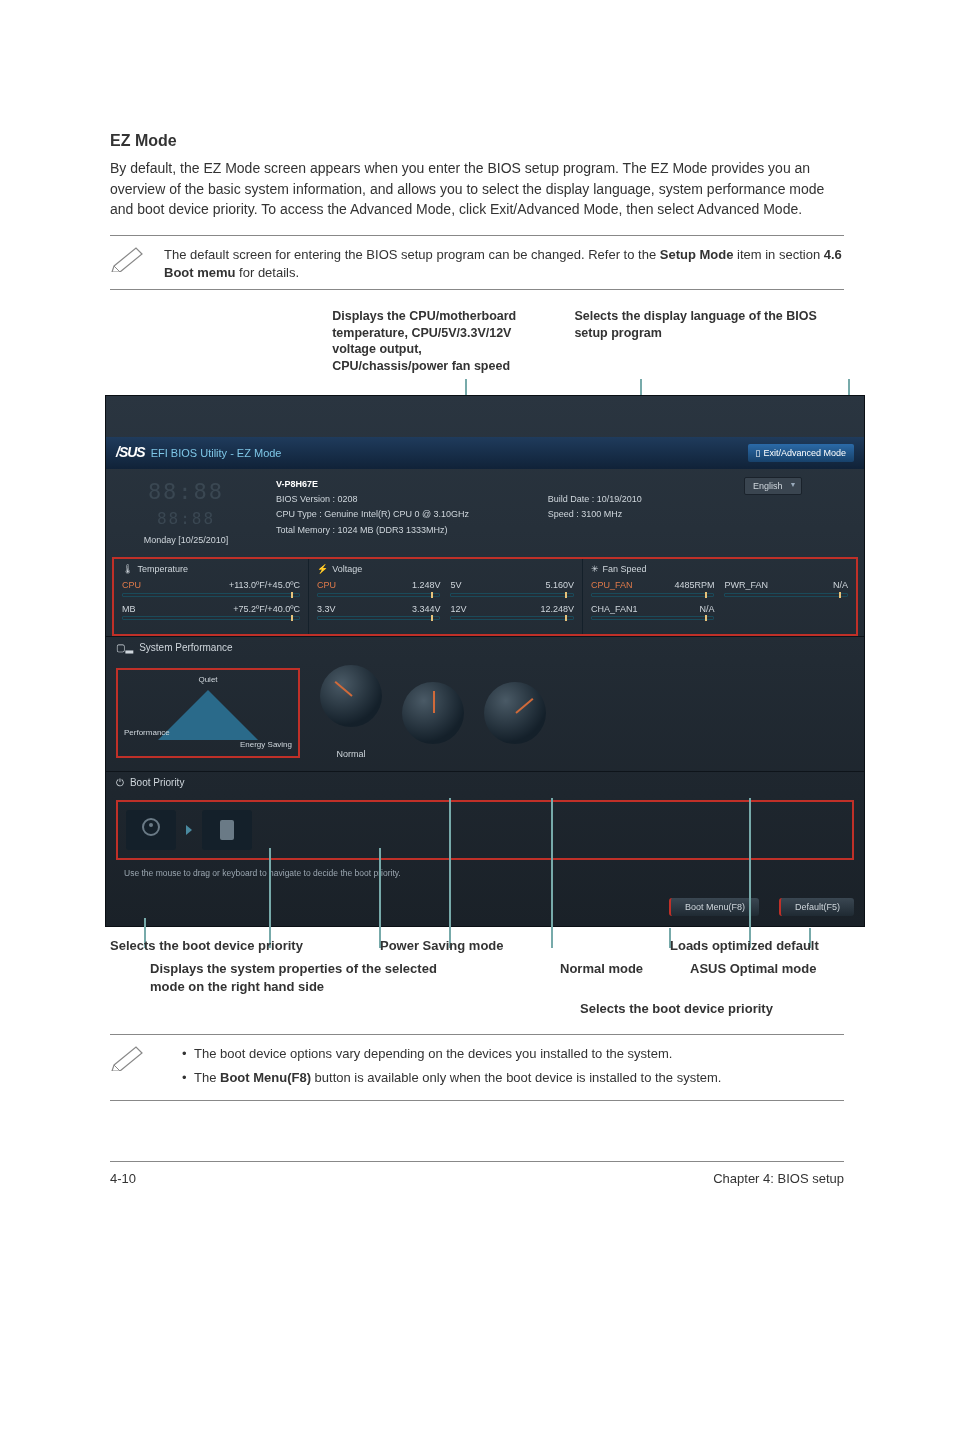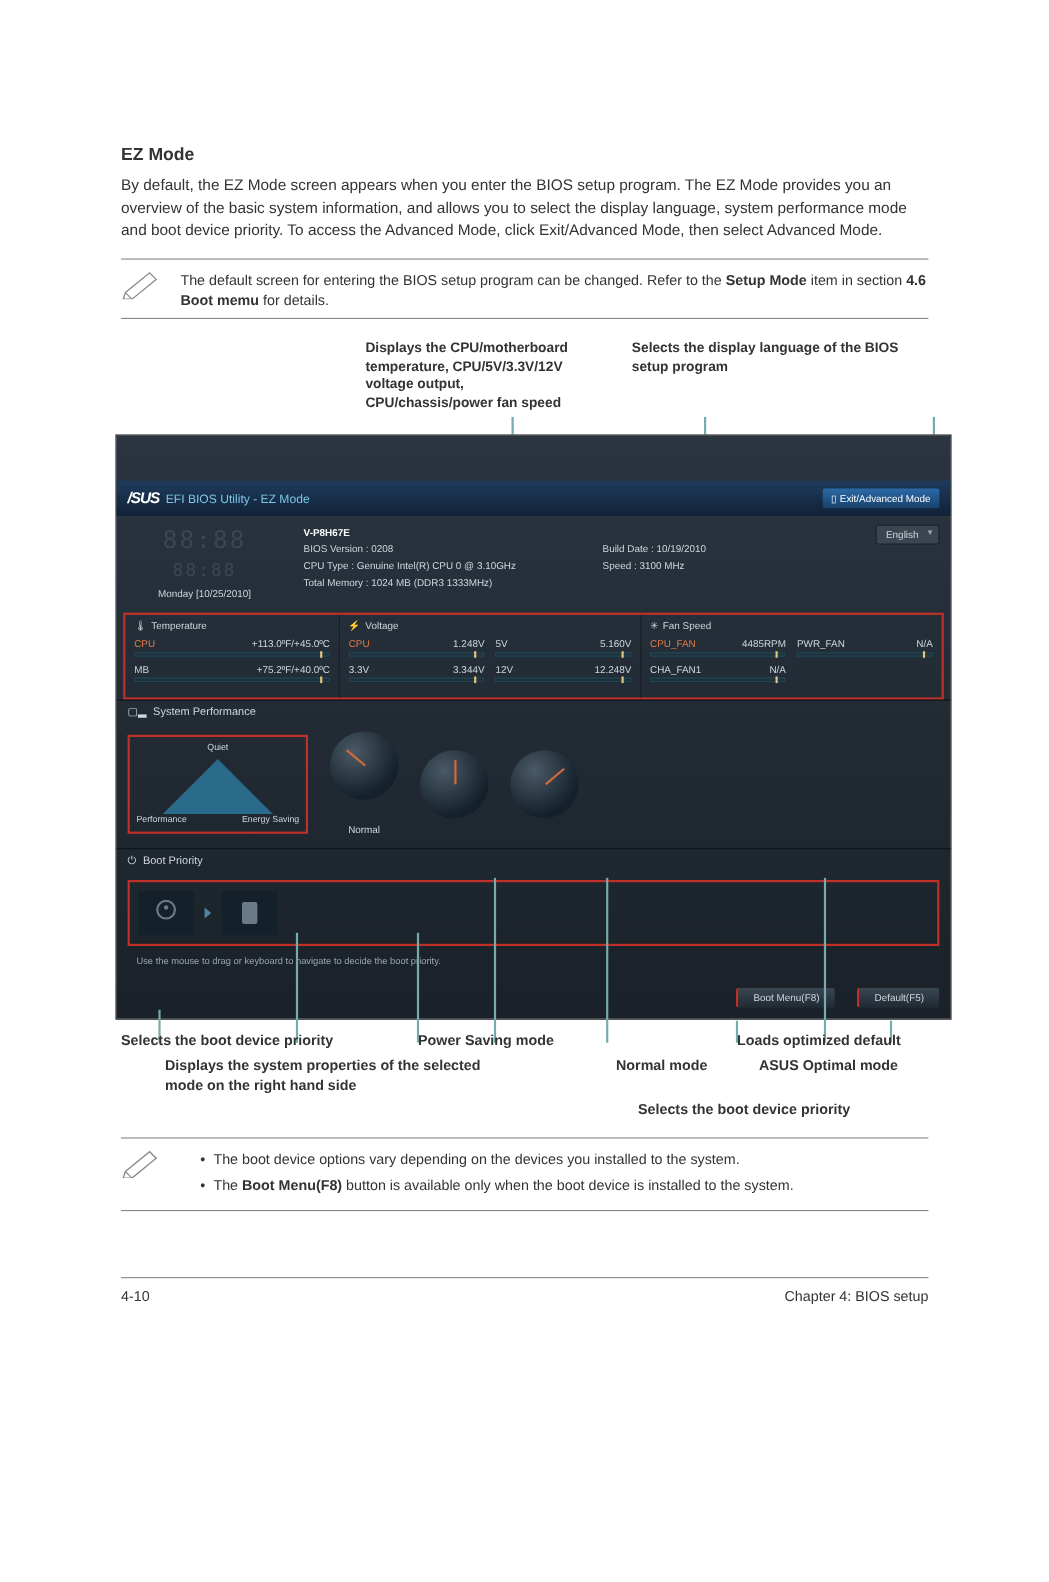--- a/index.html
+++ b/index.html
@@ -23,38 +23,38 @@
   .bios { width: 760px; margin-left: -5px; background: linear-gradient(#2a3540,#1a2128); border: 1px solid #0a0f14; color: #cfd6dc; font-size: 10px; position: relative; }
   .bios-header { background: linear-gradient(#1f3b5c,#102238); padding: 6px 10px; display: flex; justify-content: space-between; align-items: center; margin-top: 41px; }
   .bios-header .title { color: #7ec6e6; font-size: 11px; }
   .bios-header .asus { color: #fff; font-weight: bold; font-size: 14px; letter-spacing: -1px; margin-right: 6px; font-style: italic; }
   .btn-exit { background: linear-gradient(#2b6aa8,#17416a); color: #fff; padding: 3px 8px; border-radius: 2px; font-size: 9px; display: flex; align-items: center; gap: 3px; }
   .info-row { display: flex; padding: 8px 10px 10px; gap: 20px; }
   .clock-area { width: 140px; text-align: center; }
   .clock { font-size: 22px; letter-spacing: 2px; color: #3a4752; font-family: monospace; }
   .clock-date { font-size: 9px; color: #cfd6dc; margin-top: 4px; }
   .info-col { flex: 1; line-height: 1.7; font-size: 9px; }
-  .lang-area { width: 110px; text-align: right; }
+  .lang-area { width: 110px; }
   .lang-dd { background: #3a4550; border: 1px solid #1a222b; color: #cfd6dc; padding: 2px 18px 2px 8px; font-size: 9px; border-radius: 2px; display: inline-block; position: relative; }
   .lang-dd::after { content: "▼"; position: absolute; right: 4px; top: 2px; font-size: 7px; color: #9ab; }
   .panel-title { display: flex; align-items: center; gap: 6px; padding: 4px 10px; border-top: 1px solid #0e141a; font-size: 10px; }
   .sensors { display: flex; border: 2px solid #c03028; margin: 0 6px; }
   .sensors .col { flex: 1; border-right: 1px solid #14202a; padding: 4px 8px 8px; }
   .sensors .col:last-child { border-right: none; }
   .sensors .colhdr { font-size: 9px; margin-bottom: 4px; display: flex; align-items: center; gap: 4px; }
   .sensor-line { display: flex; justify-content: space-between; font-size: 9px; margin-bottom: 1px; }
   .sensor-line .lbl { color: #cfd6dc; }
   .sensor-line .val { color: #cfd6dc; }
   .sensor-line.temp-cpu .lbl, .sensor-line.volt-cpu .lbl, .sensor-line.fan-cpu .lbl { color: #e07a4a; }
   .bar { height: 4px; border: 1px solid #1a4a5a; border-radius: 1px; margin-bottom: 6px; position: relative; }
   .bar::after { content: ""; position: absolute; right: 6px; top: -2px; bottom: -2px; width: 2px; background: #e6c27a; }
   .twocol { display: flex; gap: 10px; }
   .twocol > div { flex: 1; }
   .sysperf { padding: 6px 10px 10px; display: flex; gap: 20px; align-items: center; }
-  .triangle-box { border: 2px solid #c03028; width: 164px; height: 90px; position: relative; }
+  .triangle-box { border: 2px solid #c03028; width: 184px; height: 90px; position: relative; }
   .triangle { position: absolute; left: 50%; top: 20px; transform: translateX(-50%); width: 0; height: 0; border-left: 50px solid transparent; border-right: 50px solid transparent; border-bottom: 50px solid #2a6a8a; }
   .tri-label { position: absolute; font-size: 8px; color: #cfd6dc; }
   .gauge { width: 62px; height: 62px; border-radius: 50%; background: radial-gradient(circle at 35% 30%, #4a5a66, #14202a 70%); position: relative; }
   .gauge .needle { position: absolute; left: 50%; bottom: 50%; width: 2px; height: 22px; background: #d06a3a; transform-origin: bottom center; }
   .gauge-wrap { display: flex; flex-direction: column; align-items: center; gap: 21px; }
   .bootprio { padding: 6px 10px; }
   .boot-row { border: 2px solid #c03028; padding: 8px; display: flex; align-items: center; gap: 10px; margin-bottom: 8px; }
   .bdev { width: 50px; height: 40px; background: #14202a; border-radius: 3px; position: relative; }
   .bdev.disk::before { content: ""; position: absolute; top: 8px; left: 50%; transform: translateX(-50%); width: 14px; height: 14px; border: 2px solid #6a7a86; border-radius: 50%; }
   .bdev.disk::after { content: ""; position: absolute; top: 13px; left: 50%; transform: translateX(-50%); width: 4px; height: 4px; background: #6a7a86; border-radius: 50%; }
@@ -213,21 +213,21 @@
     </div>
 
     <div class="panel-title">
         <span>▢▂</span>
         <span>System Performance</span>
       </div>
     <div class="sysperf">
       <div class="triangle-box">
         <div class="triangle"></div>
         <div class="tri-label" style="top:4px; left:50%; transform:translateX(-50%);">Quiet</div>
-        <div class="tri-label" style="bottom:6px; left:6px;">Performance</div>
+        <div class="tri-label" style="bottom:18px; left:6px;">Performance</div>
         <div class="tri-label" style="bottom:6px; right:6px;">Energy Saving</div>
       </div>
       <div class="gauge-wrap">
         <div class="gauge">
             <div class="needle" style="transform:rotate(-50deg);"></div>
           </div>
         <div style="font-size:9px;">Normal</div>
       </div>
       <div class="gauge-wrap">
         <div class="gauge">

